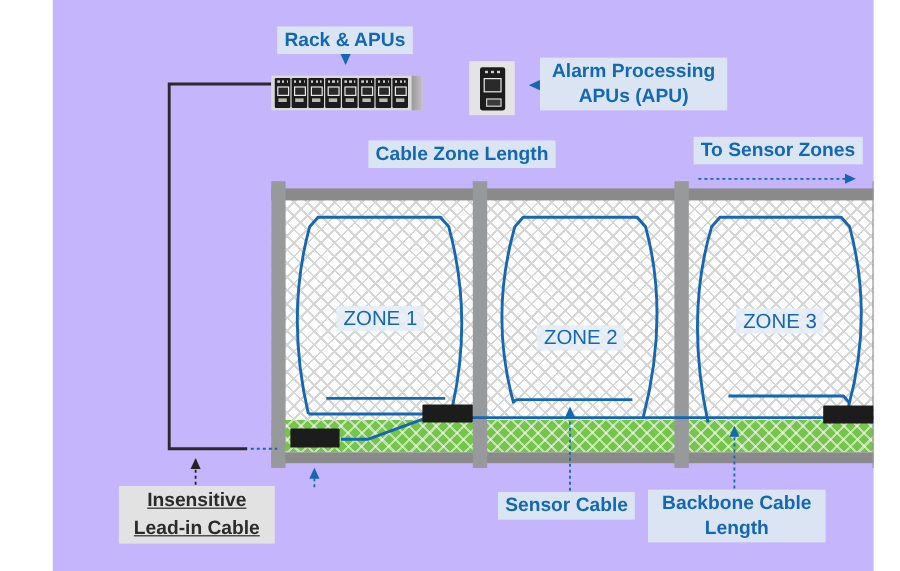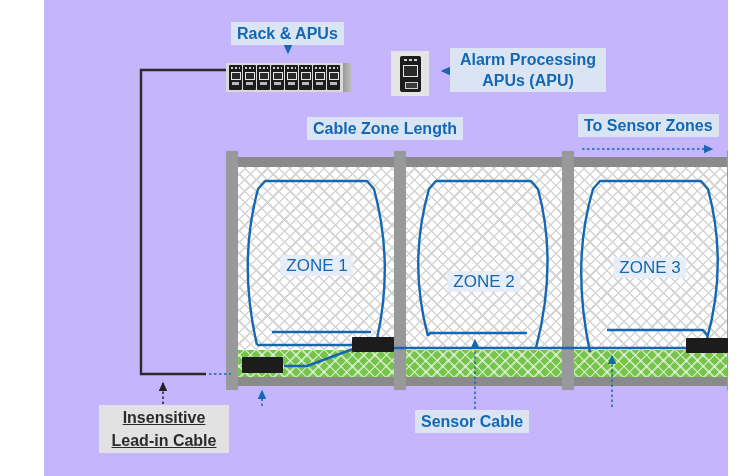--- a/index.html
+++ b/index.html
@@ -200,18 +200,19 @@
     <path d="M 568,407 L 568,356" style="stroke:var(--cable-blue)" stroke-width="1.5" stroke-dasharray="2.5 2.5" fill="none" marker-end="url(#mBlue)"></path>
     <path d="M 119,404 L 119,383" style="stroke:#222" stroke-width="1.5" stroke-dasharray="2.5 2.5" fill="none" marker-end="url(#mBlack)"></path>
   </svg>
 
   <div class="abs lbl" style="left:187px;top:22px;">Rack &amp; APUs</div>
   <div class="abs lbl wrap" style="left:406px;top:48px;width:156px;">Alarm Processing APUs (APU)</div>
   <div class="abs lbl" style="left:263px;top:117px;">Cable Zone Length</div>
   <div class="abs lbl" style="left:534px;top:114px;">To Sensor Zones</div>
   <div class="abs lbl gray wrap" style="left:55px;top:405px;width:130px;line-height:23px;text-decoration:underline;">Insensitive Lead-in Cable</div>
   <div class="abs lbl" style="left:371px;top:410px;">Sensor Cable</div>
+  <div class="abs lbl wrap" style="left:496px;top:408px;width:148px;">Backbone Cable Length</div>
 
   <div class="abs zone-lbl" style="left:273px;top:255px;">ZONE 1</div>
   <div class="abs zone-lbl" style="left:440px;top:271px;">ZONE 2</div>
   <div class="abs zone-lbl" style="left:606px;top:257px;">ZONE 3</div>
 
 </div>
 
 </body></html>

